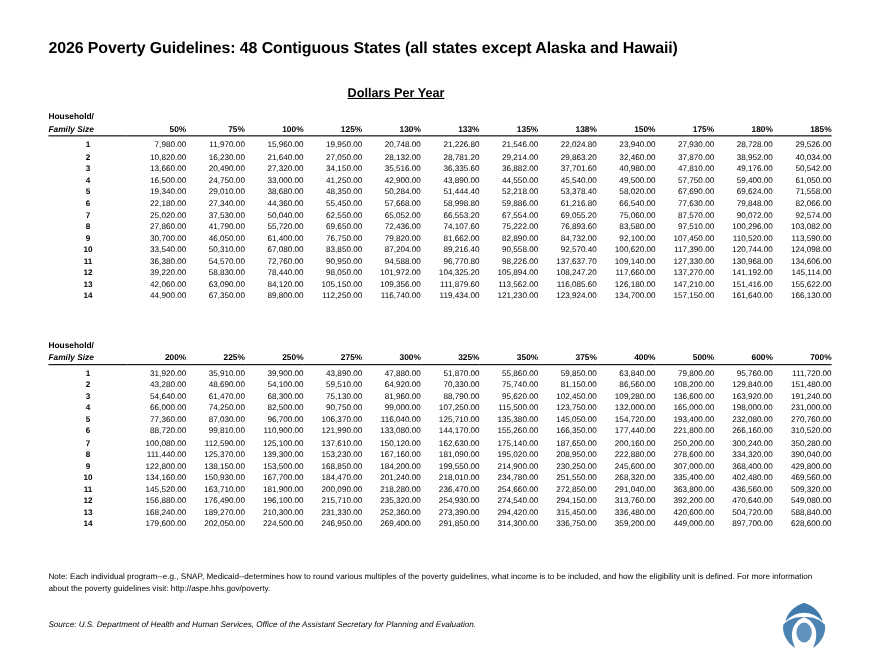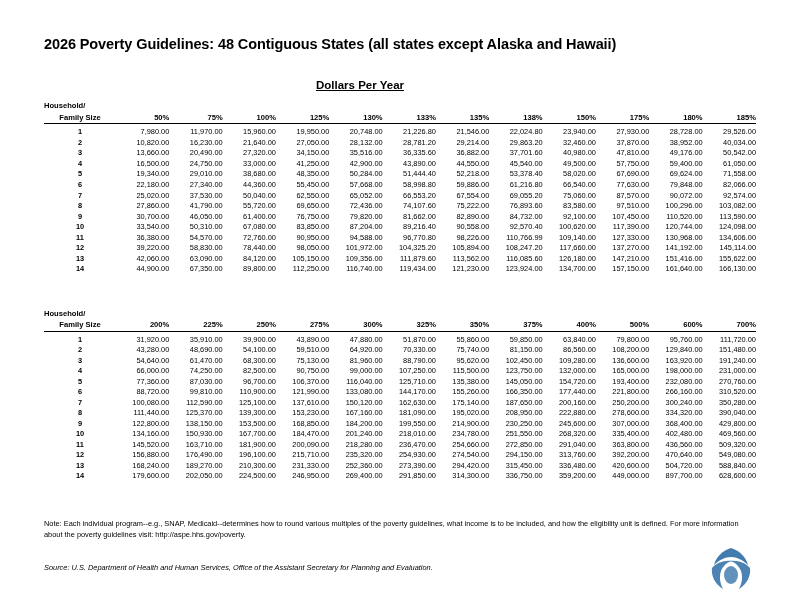--- a/index.html
+++ b/index.html
@@ -50,22 +50,23 @@
     white-space: nowrap;
   }
   .hdr-row th {
     font-weight: bold;
     font-size: 7.6px;
     text-align: right;
     padding-bottom: 1px;
     border-bottom: 1.2px solid #000;
   }
   .hdr-row th.hs {
-    text-align: center;
+    text-align: left;
     border-bottom: 1.2px solid #000;
+    font-style: italic;
   }
   .hh-label {
     font-weight: bold;
     font-size: 7.6px;
     line-height: 1.35;
     margin-bottom: 1px;
   }
   .col-size {
     width: 72px;
   }
@@ -295,21 +296,21 @@
         </tr>
         <tr>
           <td class="size">11</td>
           <td class="val">36,380.00</td>
           <td class="val">54,570.00</td>
           <td class="val">72,760.00</td>
           <td class="val">90,950.00</td>
           <td class="val">94,588.00</td>
           <td class="val">96,770.80</td>
           <td class="val">98,226.00</td>
-          <td class="val">110,766.99</td>
+          <td class="val">137,637.70</td>
           <td class="val">109,140.00</td>
           <td class="val">127,330.00</td>
           <td class="val">130,968.00</td>
           <td class="val">134,606.00</td>
         </tr>
         <tr>
           <td class="size">12</td>
           <td class="val">39,220.00</td>
           <td class="val">58,830.00</td>
           <td class="val">78,440.00</td>

